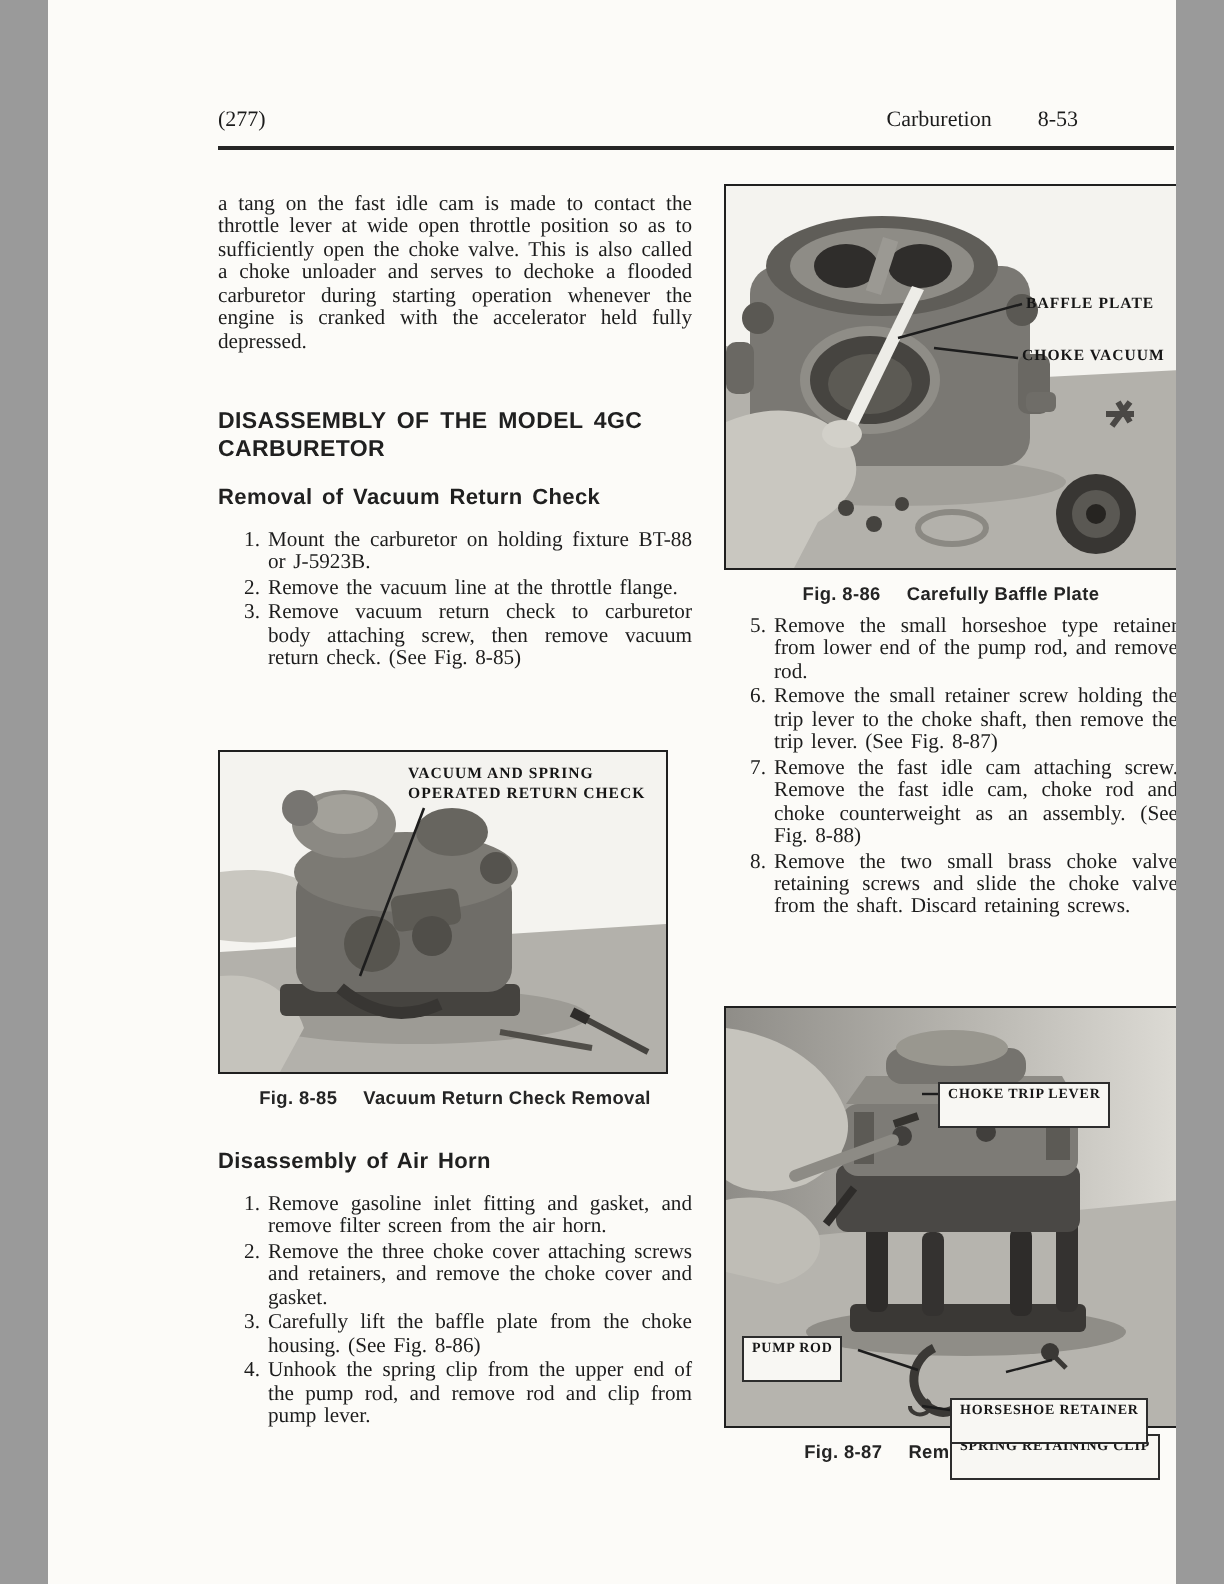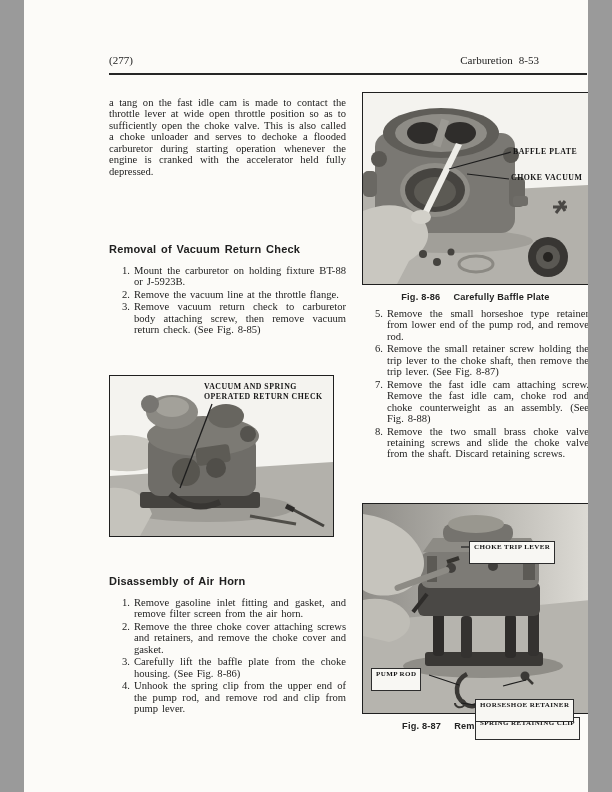--- a/index.html
+++ b/index.html
@@ -4,21 +4,21 @@
 <style>
   html,body { margin:0; padding:0; background:#9a9a9a; }
   .page {
     position:relative; width:564px; height:792px; margin:0 auto;
     background:#fcfbf8; color:#1c1c1c; overflow:hidden;
     font-family:"Liberation Serif", serif;
   }
 
   
   .folio { position:absolute; left:85px; top:54px; font-size:11px; }
-  .running-head { position:absolute; right:49px; top:54px; font-size:11px; display:flex; gap:6px; }
+  .running-head { position:absolute; right:49px; top:54px; font-size:11px; display:flex; gap:23px; }
   .head-rule { position:absolute; left:85px; top:73px; width:478px; height:2px; background:#262626; }
 
   
   .col-left  { position:absolute; left:85px;  top:97px; width:237px; height:660px; }
   .col-right { position:absolute; left:338px; top:92px; width:227px; height:665px; }
   .col-left > *, .col-right > * { position:absolute; left:0; right:0; }
 
   .body-text { font-size:10.6px; line-height:11.45px; text-align:justify; word-spacing:1.2px; margin:0; }
 
   h2.sec-heading, h3.sub-heading {
@@ -61,20 +61,21 @@
   <span class="running-head">
     <span>Carburetion</span>
     <span>8-53</span>
   </span>
   <div class="head-rule"></div>
 
   <div class="col-left">
 
     <p class="body-text" style="top:0;">a tang on the fast idle cam is made to contact the throttle lever at wide open throttle position so as to sufficiently open the choke valve.  This is also called a choke unloader and serves to dechoke a flooded carburetor during starting operation whenever the engine is cranked with the accelerator held fully depressed.</p>
 
+    <h2 class="sec-heading" style="top:108px;">DISASSEMBLY OF THE MODEL 4GC CARBURETOR</h2>
 
     <h3 class="sub-heading" style="top:146px;">Removal of Vacuum Return Check</h3>
 
     <ol class="steps" style="top:168px;">
         <li>Mount the carburetor on holding fixture BT-88 or J-5923B.</li>
         <li>Remove the vacuum line at the throttle flange.</li>
         <li>Remove vacuum return check to carburetor body attaching screw, then remove vacuum return check.  (See Fig. 8-85)</li>
       </ol>
 
     <figure style="top:278px;">
@@ -97,20 +98,24 @@
           <circle cx="76" cy="96" r="14" fill="#57554f"></circle>
           <circle cx="106" cy="92" r="10" fill="#504e49"></circle>
           <path d="M60,118 q24,20 50,8" stroke="#383633" stroke-width="6" fill="none"></path>
           <path d="M140,140 l46,8" stroke="#504e49" stroke-width="3"></path>
           <path d="M180,132 l34,18" stroke="#45433f" stroke-width="3"></path>
           <path d="M176,130 l8,4" stroke="#2e2c2a" stroke-width="5"></path>
           <line x1="102" y1="28" x2="70" y2="112" stroke="#1d1d1d" stroke-width="1.3"></line>
         </svg>
         <div class="photo-label" style="left:94px;top:6px;width:122px;">VACUUM AND SPRING OPERATED RETURN CHECK</div>
       </div>
+      <figcaption class="caption">
+        <span>Fig. 8-85</span>
+        <span>Vacuum Return Check Removal</span>
+      </figcaption>
     </figure>
 
     <h3 class="sub-heading" style="top:478px;">Disassembly of Air Horn</h3>
 
     <ol class="steps" style="top:500px;">
         <li>Remove gasoline inlet fitting and gasket, and remove filter screen from the air horn.</li>
         <li>Remove the three choke cover attaching screws and retainers, and remove the choke cover and gasket.</li>
         <li>Carefully lift the baffle plate from the choke housing.  (See Fig. 8-86)</li>
         <li>Unhook the spring clip from the upper end of the pump rod, and remove rod and clip from pump lever.</li>
       </ol>

